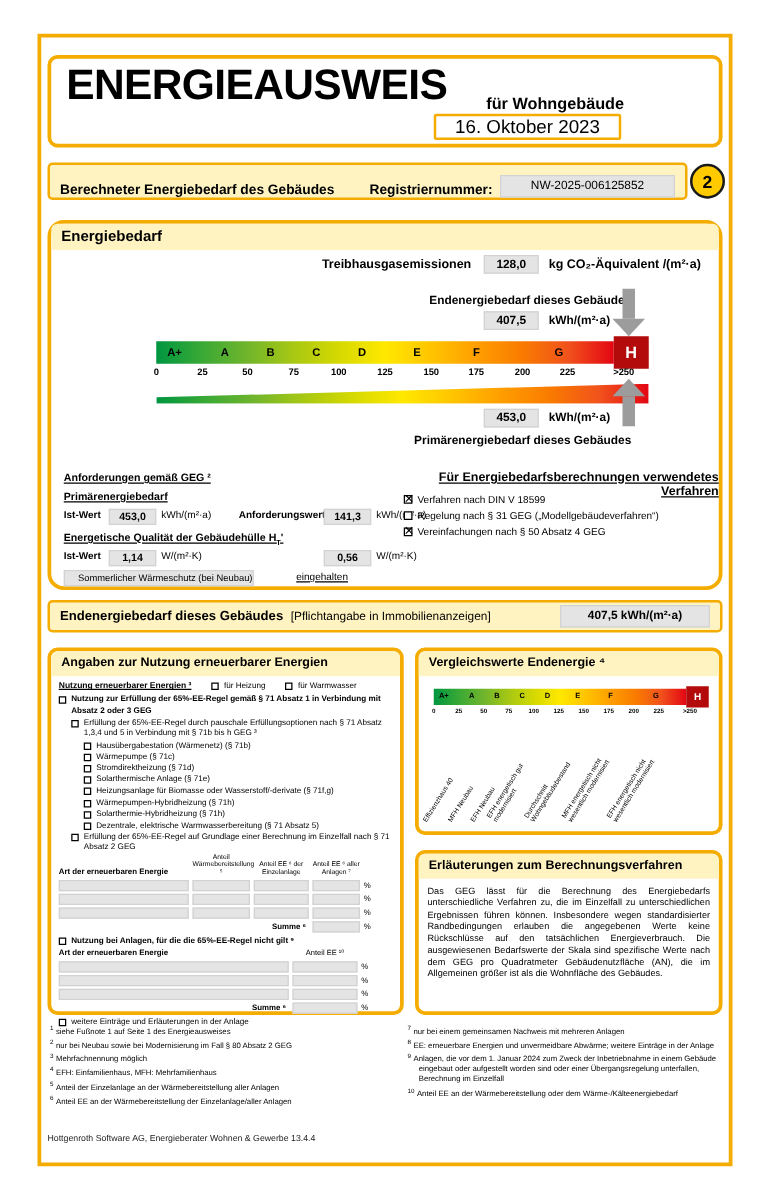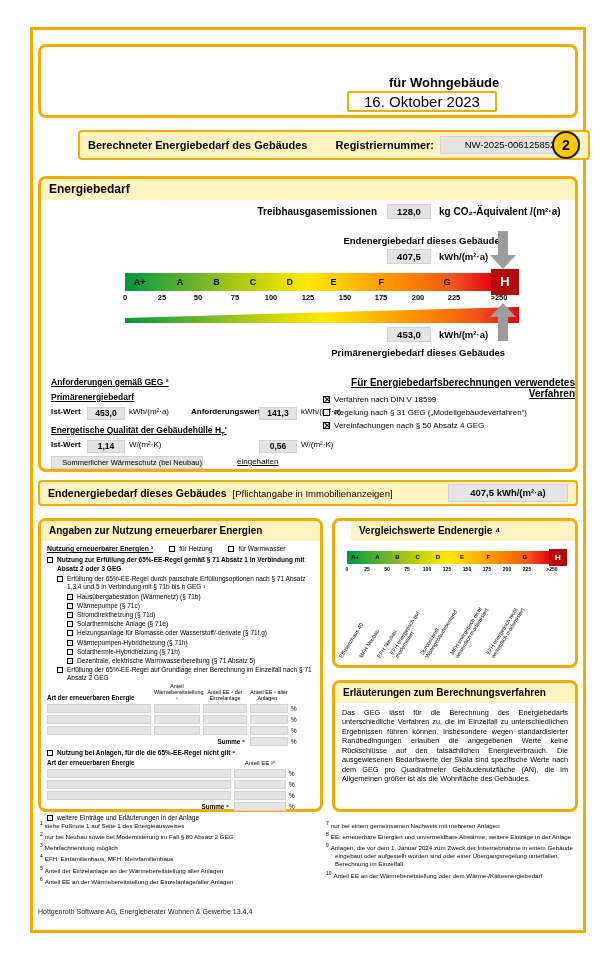--- a/index.html
+++ b/index.html
@@ -20,29 +20,29 @@
   
   .title-box { left:38px; top:44px; width:540px; height:74px; }
   .title-main { position:absolute; left:12px; top:2px; font-size:34px; font-weight:bold; letter-spacing:-0.5px; }
   .title-sub { position:absolute; left:348px; top:28px; font-size:13px; font-weight:bold; }
   .title-law { position:absolute; left:14px; top:50px; font-size:10.5px; }
   .date-box { position:absolute; left:306px; top:44px; width:150px; height:21px; border:2px solid #F5AC00; border-radius:2px;
               font-size:15px; line-height:17px; text-align:center; }
 
   
   .reg-bar { position:absolute; left:38px; top:130px; width:512px; height:30px; border:2px solid #F5AC00; border-radius:4px;
-             display:flex; align-items:center; padding:0 8px;margin-left:40px; }
+             display:flex; align-items:flex-end; padding:0 8px; }
   .reg-title { font-size:11px; font-weight:bold; }
   .reg-label { font-size:11px; font-weight:bold; margin-left:auto; margin-right:6px; }
   .reg-field { width:140px; height:18px; font-size:9.5px; line-height:16px; text-align:center; }
   .page-circle { position:absolute; left:552px; top:131px; width:28px; height:28px; border-radius:50%;
                  background:#FFCB00; border:2px solid #1a1a1a; font-size:14px; font-weight:bold; text-align:center; line-height:24px; }
 
   
-  .energie-box { left:38px; top:176px; width:540px; height:296px; }
+  .energie-box { left:38px; top:176px; width:540px; height:296px;border-radius:13px; }
   .box-head { height:21px; border-radius:5px 5px 0 0; font-size:12px; font-weight:bold; line-height:21px; padding-left:8px; }
   .box-head.sm { font-size:10px; height:20px; line-height:20px; }
 
   .co2-label { left:140px; top:27px; width:196px; font-size:10px; font-weight:bold; text-align:right; }
   .co2-field { left:346px; top:25px; width:44px; height:15px; font-size:9.5px; font-weight:bold; text-align:center; line-height:13px; }
   .co2-unit  { left:398px; top:27px; font-size:10px; font-weight:bold; }
 
   .ee-label { left:240px; top:56px; width:224px; font-size:9.5px; font-weight:bold; text-align:right; }
   .ee-field { left:346px; top:70px; width:44px; height:15px; font-size:9.5px; font-weight:bold; text-align:center; line-height:13px; }
   .ee-unit  { left:398px; top:72px; font-size:9.5px; font-weight:bold; }
@@ -109,21 +109,21 @@
   .t1 .sum { grid-column:1 / 4; font-size:6.3px; font-weight:bold; text-align:right; line-height:9px; padding-right:2px; }
 
   .t2 { display:grid; grid-template-columns:184px 52px 10px; column-gap:3px; row-gap:2px; margin:2px 0 3px 0; align-items:end; }
   .t2 .h1c { font-size:6.3px; font-weight:bold; }
   .t2 .h2c { font-size:6px; text-align:center; }
   .t2 .cell { height:9px; }
   .t2 .pct { font-size:6.3px; line-height:9px; }
   .t2 .sum { font-size:6.3px; font-weight:bold; text-align:right; line-height:9px; padding-right:2px; }
 
   
-  .vergleich-box { left:332px; top:518px; width:246px; height:150px;padding-left:16px; }
+  .vergleich-box { left:332px; top:518px; width:246px; height:150px; }
   .scaleV { left:12px; top:30px; width:202px; height:13px; }
   .scaleV .sl { position:absolute; top:0; transform:translateX(-50%); font-size:6px; font-weight:bold; line-height:13px; }
   .hboxV { left:214px; top:28px; width:18px; height:17px; background:#B30B0B; color:#fff; font-size:8px; font-weight:bold;
            text-align:center; line-height:17px; }
   .ticksV span { position:absolute; top:45px; transform:translateX(-50%); font-size:5px; font-weight:bold; }
   .vlabels { position:absolute; left:0; top:52px; width:246px; height:88px; }
   .vlabels span { position:absolute; bottom:2px; transform-origin:0 100%; transform:rotate(-58deg);
                   font-size:5.5px; line-height:1.1; width:62px; }
 
   
@@ -138,20 +138,21 @@
   .fn sup { font-size:5px; margin-right:2px; }
   .footer { position:absolute; left:38px; top:908px; font-size:7px; color:#222; }
 </style>
 </head>
 <body>
 
 <div class="page">
   <div class="frame"></div>
 
   <div class="goldbox title-box">
+    <div class="title-main">ENERGIEAUSWEIS</div>
     <div class="title-sub">für Wohngebäude</div>
     <div class="date-box">16. Oktober 2023</div>
   </div>
 
   <div class="reg-bar band">
     <span class="reg-title">Berechneter Energiebedarf des Gebäudes</span>
     <span class="reg-label">Registriernummer:</span>
     <span class="fld reg-field">NW-2025-006125852</span>
   </div>
   <div class="page-circle">2</div>

